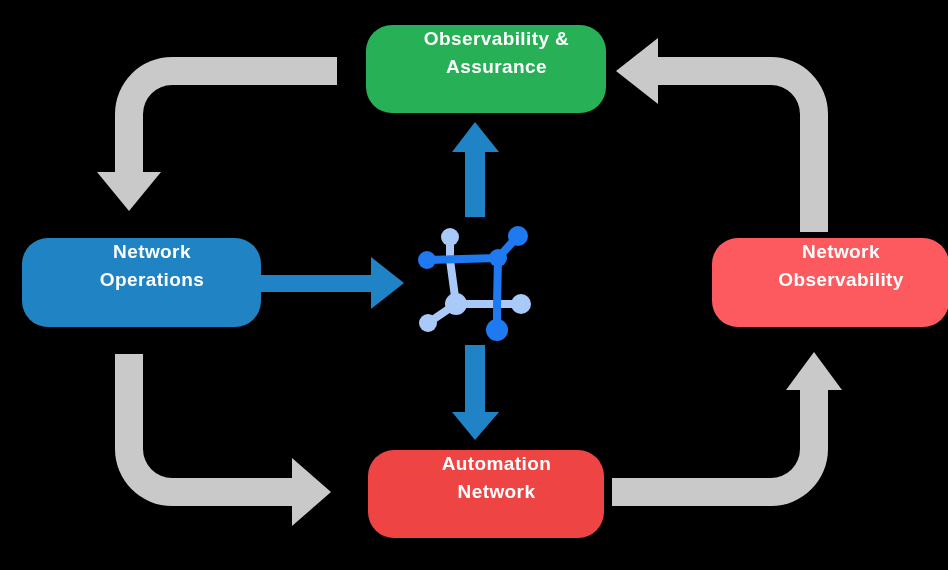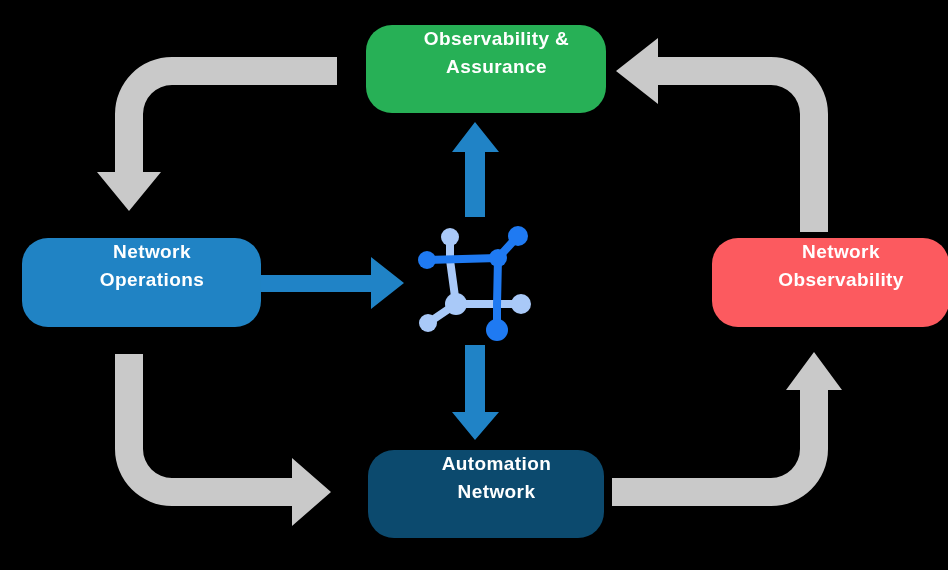--- a/index.html
+++ b/index.html
@@ -106,18 +106,18 @@
   <div class="node node-operations" style="background-color: rgb(32, 131, 196);">
     <span>Network</span>
     <span>Operations</span>
   </div>
 
   <div class="node node-infrastructure" style="background-color: rgb(252, 90, 95);">
     <span>Network</span>
     <span>Observability</span>
   </div>
 
-  <div class="node node-automation" style="background-color: #0c4a6e;">
+  <div class="node node-automation" style="background-color: #ef4444;">
     <span>Automation</span>
     <span>Network</span>
   </div>
 
 </div>
 
 </body></html>

